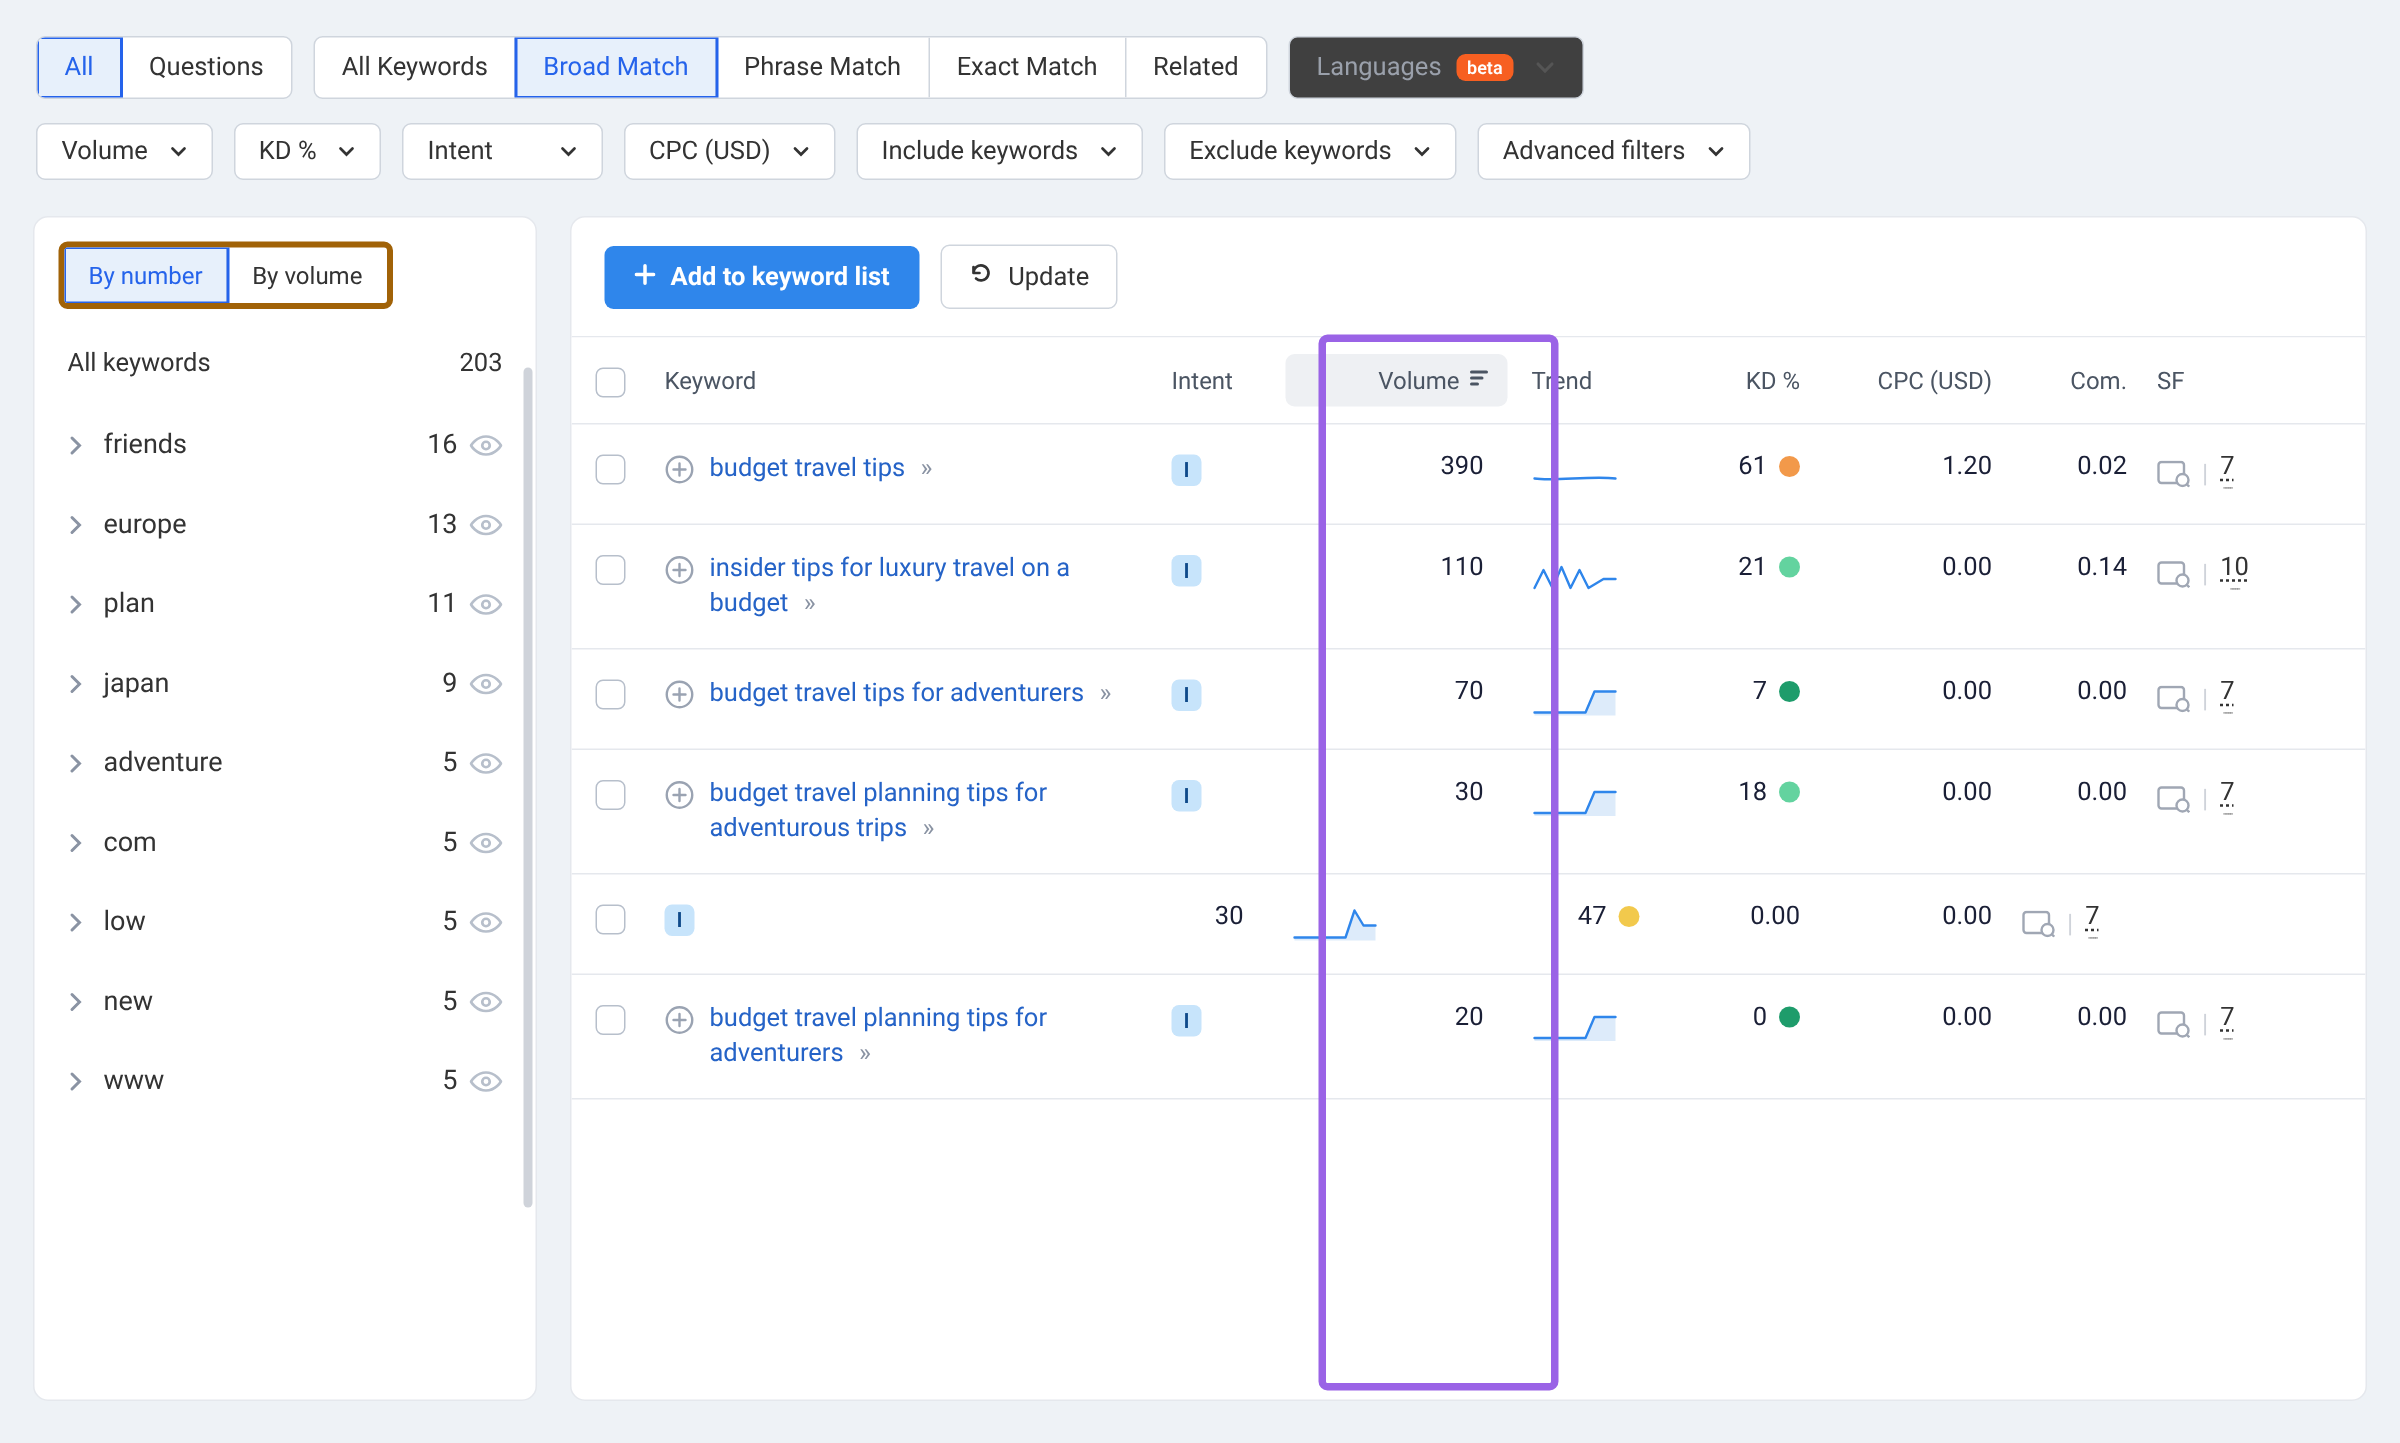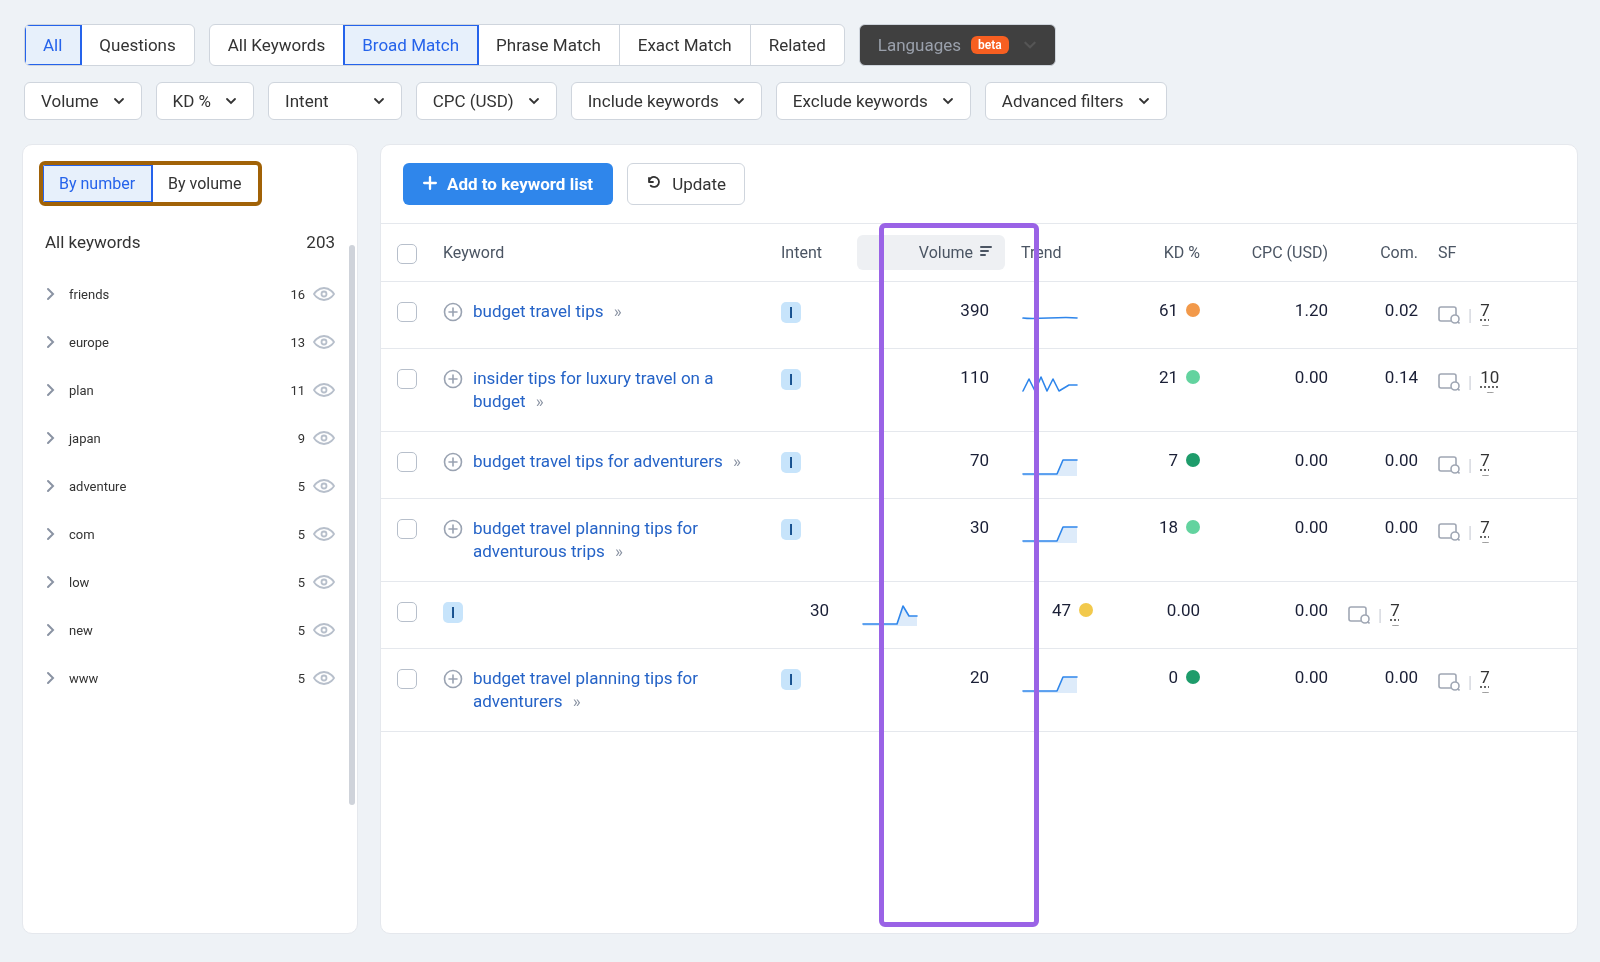--- a/index.html
+++ b/index.html
@@ -126,23 +126,23 @@
     display: flex;
     justify-content: space-between;
     align-items: center;
     padding: 8px 8px 18px 8px;
     font-size: 17px;
     color: #333;
   }
   .side-item {
     display: flex;
     justify-content: space-between;
-    align-items: center;
+    align-items: flex-start;
     padding: 16px 8px;
-    font-size: 13px;
+    font-size: 18px;
     color: #333;
   }
   .side-left { display: flex; align-items: center; gap: 14px; }
   .side-right { display: flex; align-items: center; gap: 8px; }
   .chev-right svg { display:block; }
   .eye-icon svg { display:block; }
   .side-scroll {
     position: absolute;
     right: 2px;
     top: 100px;

